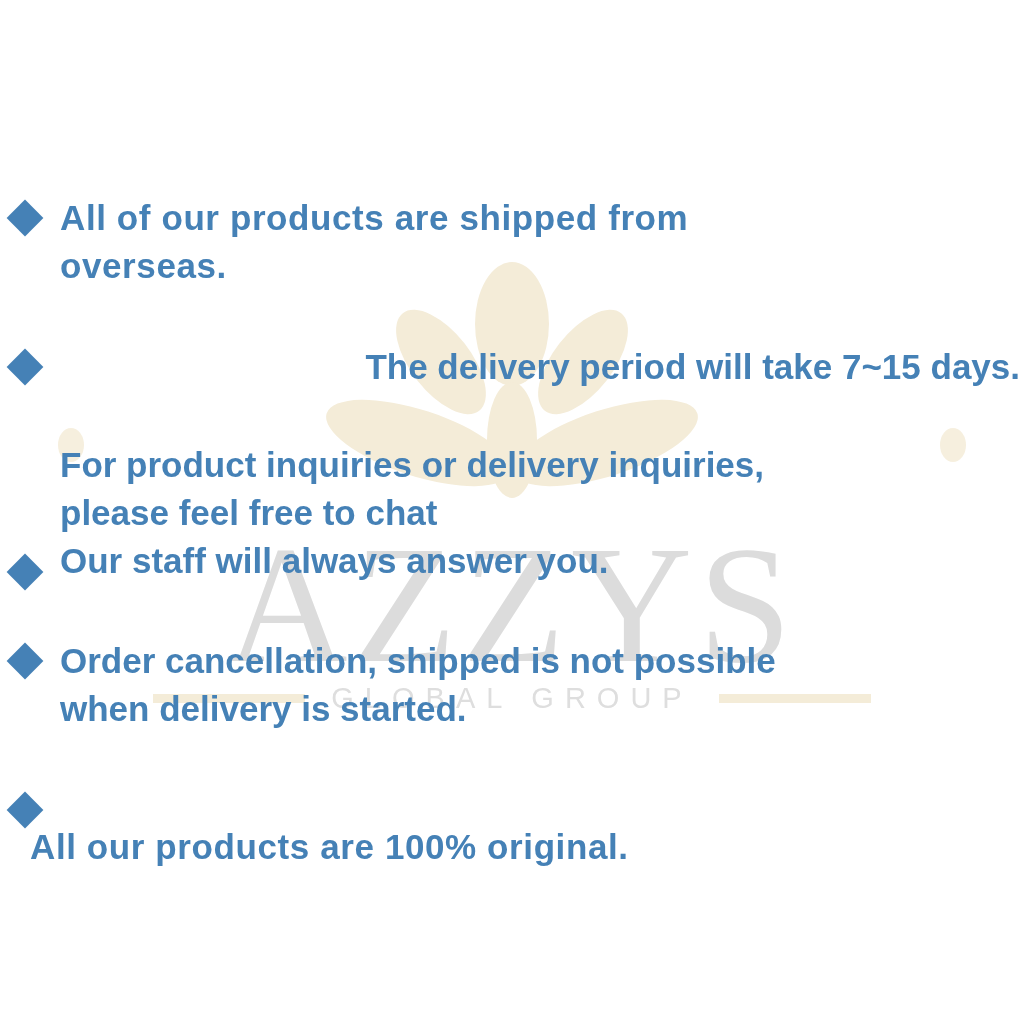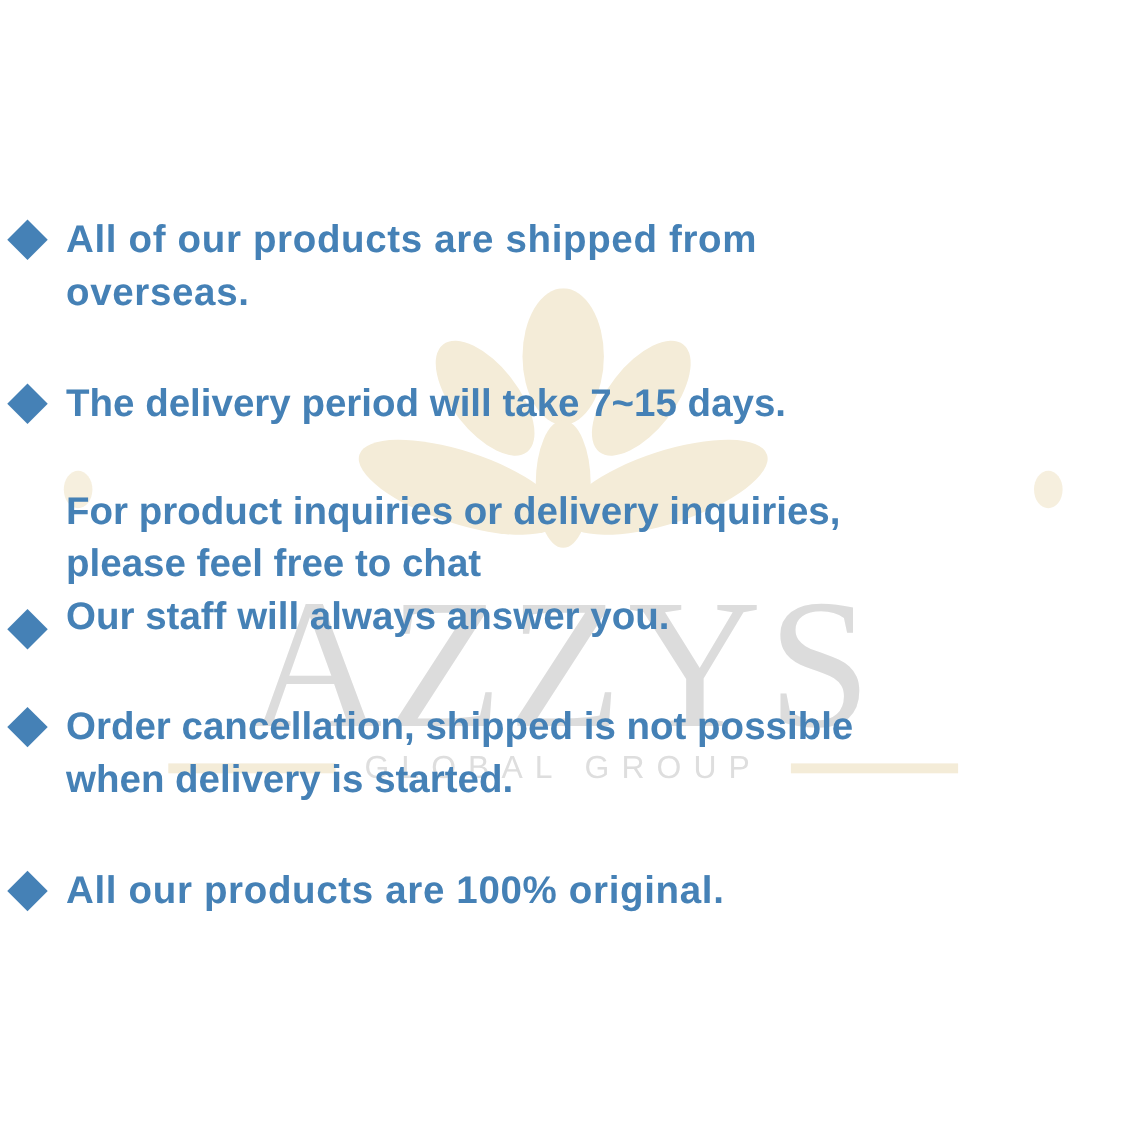--- a/index.html
+++ b/index.html
@@ -121,24 +121,24 @@
     font-weight: bold;
     font-size: 35px;
     line-height: 48px;
     letter-spacing: .6px;
     white-space: pre-line;
   }
   .bullet-text.tight { letter-spacing: 0px; }
 
   
   #row-1 { top: 194px; }
-  #row-2 { top: 343px; }
+  #row-2 { top: 343px; justify-content: space-between; }
   #row-3 { top: 441px; align-items: flex-end; }
   #row-4 { top: 637px; }
-  #row-5 { top: 786px; }
+  #row-5 { top: 786px; flex-direction: column; }
 
   
   #row-4 .bullet-text { margin-left: 22px; }
 </style>
 </head>
 <body>
 
 <div id="page">
 
   <div id="watermark">

